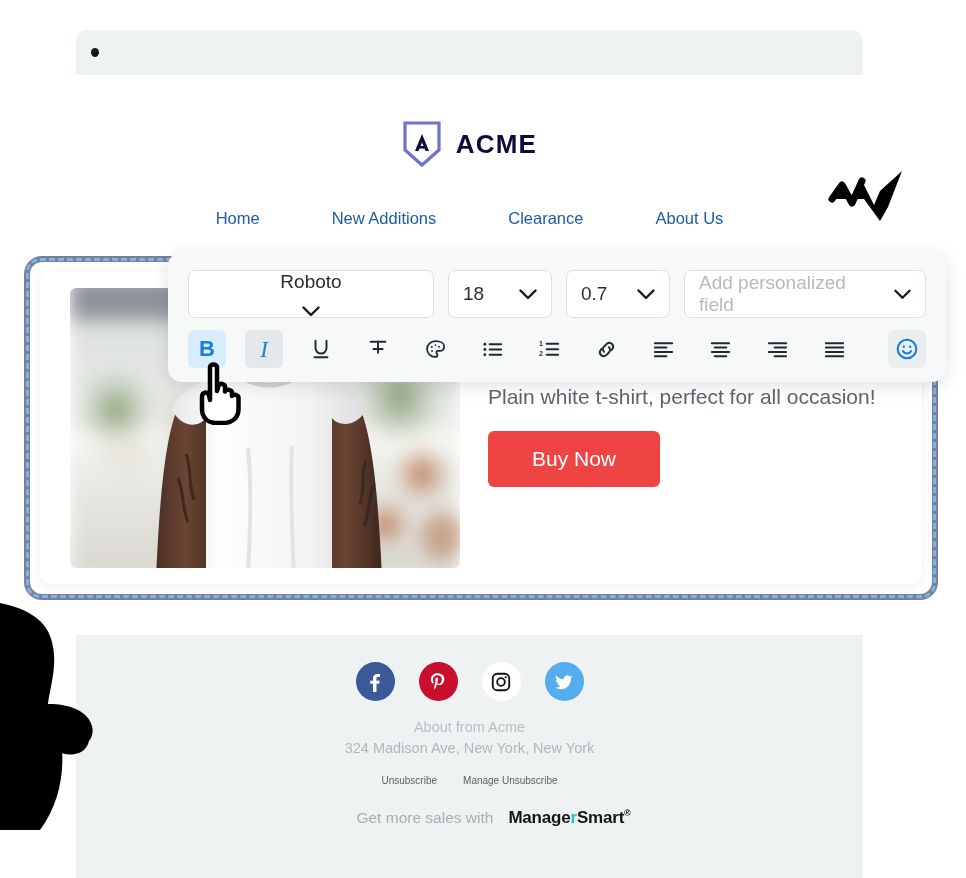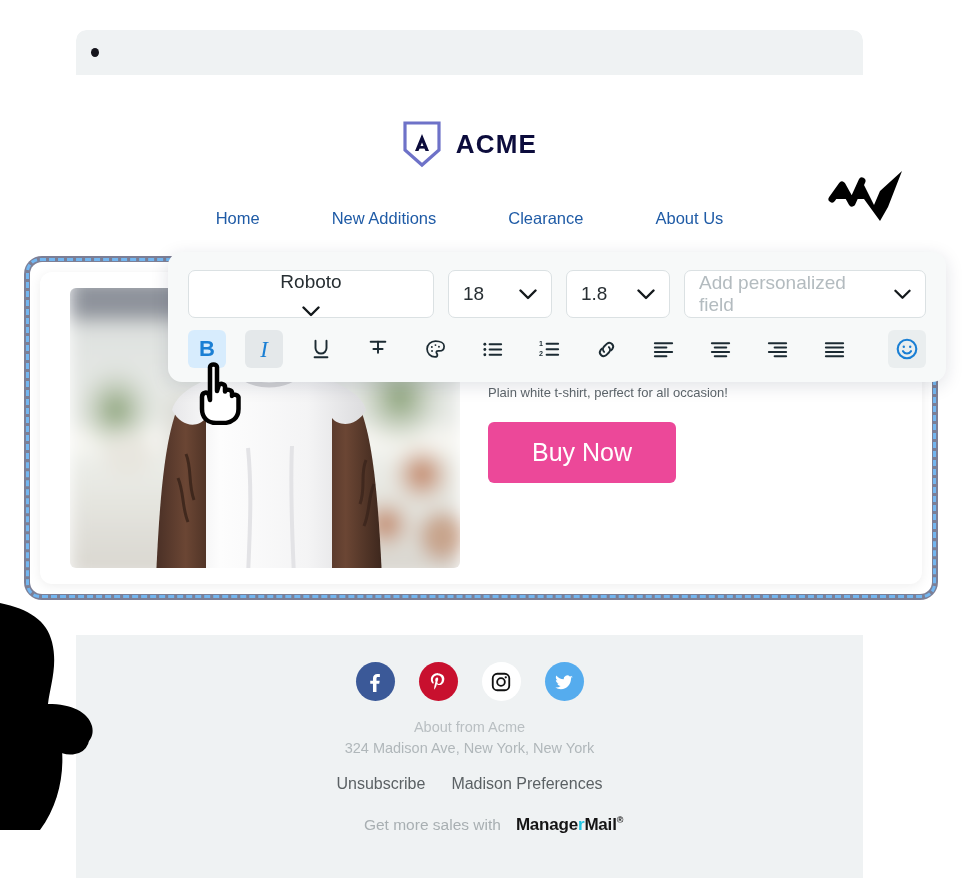--- a/index.html
+++ b/index.html
@@ -85,21 +85,21 @@
     color:#b9bfc2;font-size:14.5px;line-height:21px;
   }
   #footer-address{
     color:#b0b7ba;font-size:14.5px;line-height:21px;
   }
   #footer-links{
     margin-top:16px;
     display:flex;justify-content:center;gap:26px;
   }
   #footer-links a{
-    color:#5b6164;font-size:16px;text-decoration:none;
+    color:#5b6164;font-size:10px;text-decoration:none;
   }
   #footer-promo{
     margin-top:22px;
     display:flex;align-items:center;justify-content:center;gap:15px;margin-left:48px;
   }
   #promo-text{color:#a8afb2;font-size:15.5px;}
   #promo-brand{
     font-size:17px;font-weight:bold;color:#151515;
     letter-spacing:-0.2px;position:relative;
   }
@@ -174,28 +174,28 @@
   }
   #product-title{
     font-size:25px;font-weight:bold;color:#24292c;
     border-bottom:2.5px solid #1a8cf0;
     padding-bottom:4px;
     display:inline-block;
     line-height:1.05;
   }
   #product-desc{
     margin-top:13px;
-    font-size:13px;color:#5e666b;
+    font-size:21px;color:#5e666b;
   }
   #buy-now-button{
     margin-top:22px;
     display:inline-block;
-    background:#ec4899;
+    background:#ef4444;
     color:#ffffff;
-    font-size:25px;
+    font-size:21px;
     padding:16px 44px;
     border-radius:6px;
     border:none;
     cursor:pointer;
     font-family:"Liberation Sans",sans-serif;
   }
 
   
   #editor-toolbar{
     position:absolute;
@@ -318,26 +318,26 @@
           </svg>
         </div>
 
       </div>
 
       <div id="footer-sent">About from Acme</div>
       <div id="footer-address">324 Madison Ave, New York, New York</div>
 
       <div id="footer-links">
         <a href="#">Unsubscribe</a>
-        <a href="#">Madison Preferences</a>
+        <a href="#">Manage Unsubscribe</a>
       </div>
 
       <div id="footer-promo">
         <span id="promo-text">Get more sales with</span>
-        <span id="promo-brand"><span>Manage</span><span class="accent">r</span><span>Mail</span><span class="reg">®</span></span>
+        <span id="promo-brand"><span>Manage</span><span class="accent">r</span><span>Smart</span><span class="reg">®</span></span>
       </div>
 
     </div>
   </div>
 </div>
 
 <svg id="decor-squiggle" viewBox="0 0 85 60">
   <path d="M4 34 L14 20 L24 38 L34 16 L46 40 L52 26 L74 6 L60 42 L52 56 L36 34 Z" fill="#000000"></path>
   <path d="M4 34 L14 20 L24 38 L34 16" fill="none" stroke="#000000" stroke-width="7" stroke-linejoin="round" stroke-linecap="round"></path>
 </svg>
@@ -442,21 +442,21 @@
     </div>
 
     <div class="tb-select" id="select-size">
       <span class="sel-value">18</span>
       <svg class="chev" width="18" height="11" viewBox="0 0 18 11">
         <path d="M1.5 1.5 L9 9 L16.5 1.5" fill="none" stroke="#14191c" stroke-width="2.4" stroke-linecap="round" stroke-linejoin="round"></path>
       </svg>
     </div>
 
     <div class="tb-select" id="select-lineheight">
-      <span class="sel-value">1.8</span>
+      <span class="sel-value">0.7</span>
       <svg class="chev" width="18" height="11" viewBox="0 0 18 11">
         <path d="M1.5 1.5 L9 9 L16.5 1.5" fill="none" stroke="#14191c" stroke-width="2.4" stroke-linecap="round" stroke-linejoin="round"></path>
       </svg>
     </div>
 
     <div class="tb-select placeholder" id="select-personalize">
       <span class="sel-value">Add personalized field</span>
       <svg class="chev" width="18" height="11" viewBox="0 0 18 11">
         <path d="M1.5 1.5 L9 9 L16.5 1.5" fill="none" stroke="#14191c" stroke-width="2.4" stroke-linecap="round" stroke-linejoin="round"></path>
       </svg>

